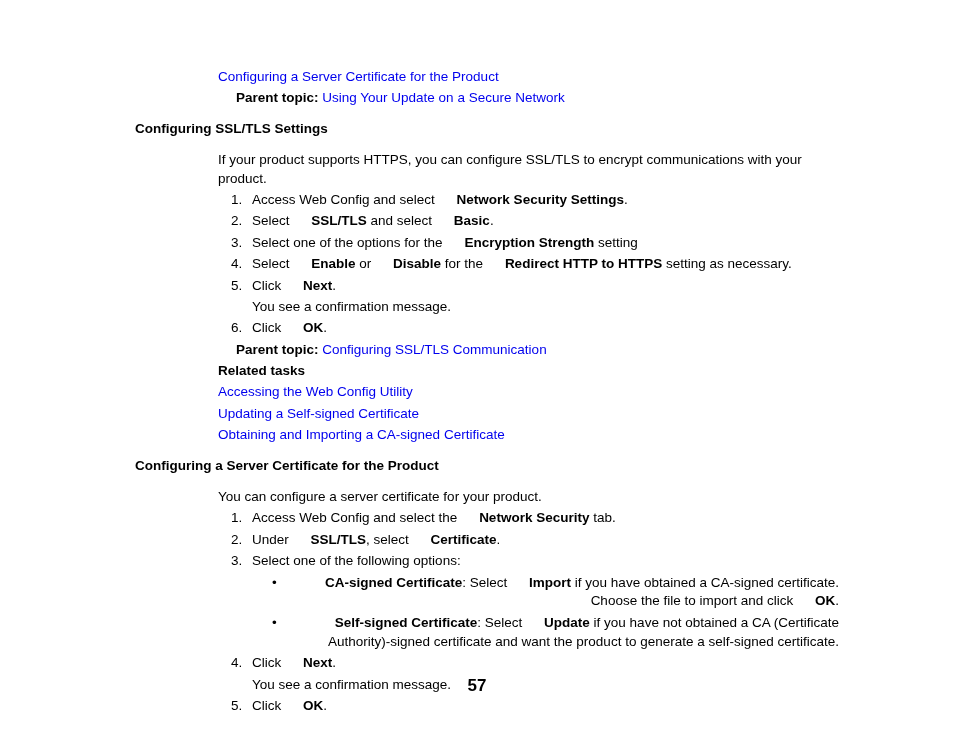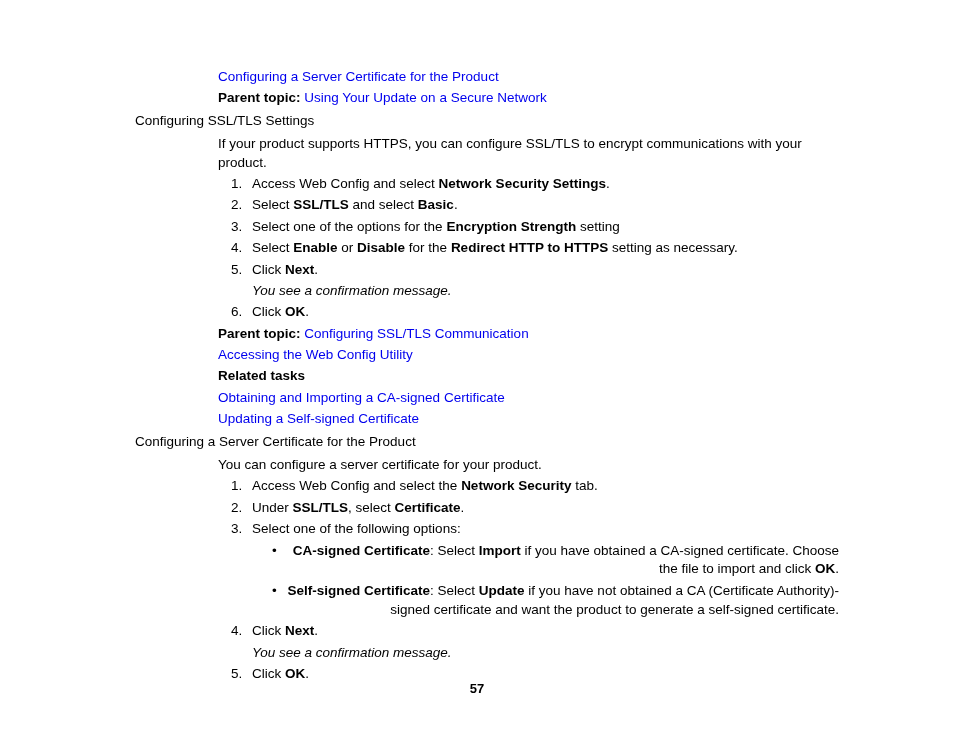--- a/index.html
+++ b/index.html
@@ -16,23 +16,23 @@
     height: 738px;
     position: relative;
     box-sizing: border-box;
     padding: 65px 115px 0 135px;
   }
   .link {
     color: #0000EE;
     text-decoration: none;
     cursor: pointer;
   }
-  .bold { font-weight: bold; }
+  .bold { font-weight: bold; margin-left: 18px; }
   .indent1 { margin-left: 83px; }
-  .heading { font-weight: normal; margin: 4px 0; }
+  .heading { font-weight: bold; margin: 12px 0; }
   p { margin: 2.5px 0; }
   ol {
     margin: 2px 0 2px 83px;
     padding-left: 28px;
   }
   ol > li {
     margin: 2.5px 0;
     padding-left: 6px;
   }
   ul.sub {
@@ -47,30 +47,29 @@
     text-align: right;
   }
   ul.sub > li::before {
     content: "•";
     position: absolute;
     left: 0;
     top: 0;
   }
   .step-note {
     margin: 2.5px 0 2.5px 0;
-    font-style: italic;
   }
   .pagenum {
     position: absolute;
     bottom: 40px;
     left: 0;
     width: 100%;
     text-align: center;
     font-weight: bold;
-    font-size: 13px;
+    font-size: 17px;
   }
 </style>
 </head>
 <body>
 
 <div class="page">
 
   <p class="indent1">
     <a class="link">Configuring a Server Certificate for the Product</a>
   </p>
@@ -105,24 +104,24 @@
       <span>Click </span><span class="bold">OK</span><span>.</span>
     </li>
   </ol>
 
   <p class="indent1">
     <span class="bold">Parent topic:</span>
     <span> </span>
     <a class="link">Configuring SSL/TLS Communication</a>
   </p>
 
+  <p class="indent1 bold">Related tasks</p>
   <p class="indent1"><a class="link">Accessing the Web Config Utility</a></p>
-  <p class="indent1 bold">Related tasks</p>
+  <p class="indent1"><a class="link">Updating a Self-signed Certificate</a></p>
   <p class="indent1"><a class="link">Obtaining and Importing a CA-signed Certificate</a></p>
-  <p class="indent1"><a class="link">Updating a Self-signed Certificate</a></p>
 
   <p class="heading">Configuring a Server Certificate for the Product</p>
 
   <p class="indent1">You can configure a server certificate for your product.</p>
 
   <ol>
     <li>
       <span>Access Web Config and select the </span><span class="bold">Network Security</span><span> tab.</span>
     </li>
     <li>

